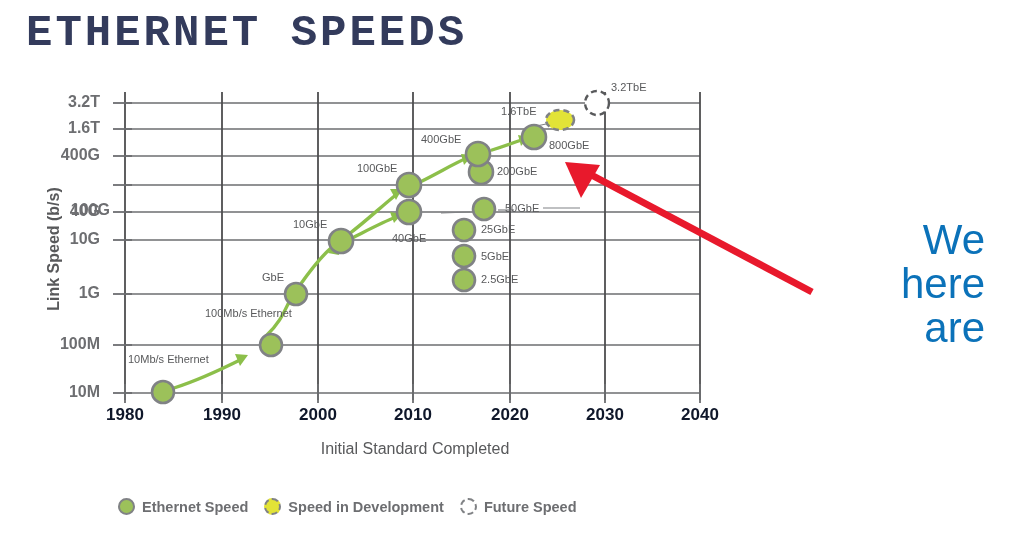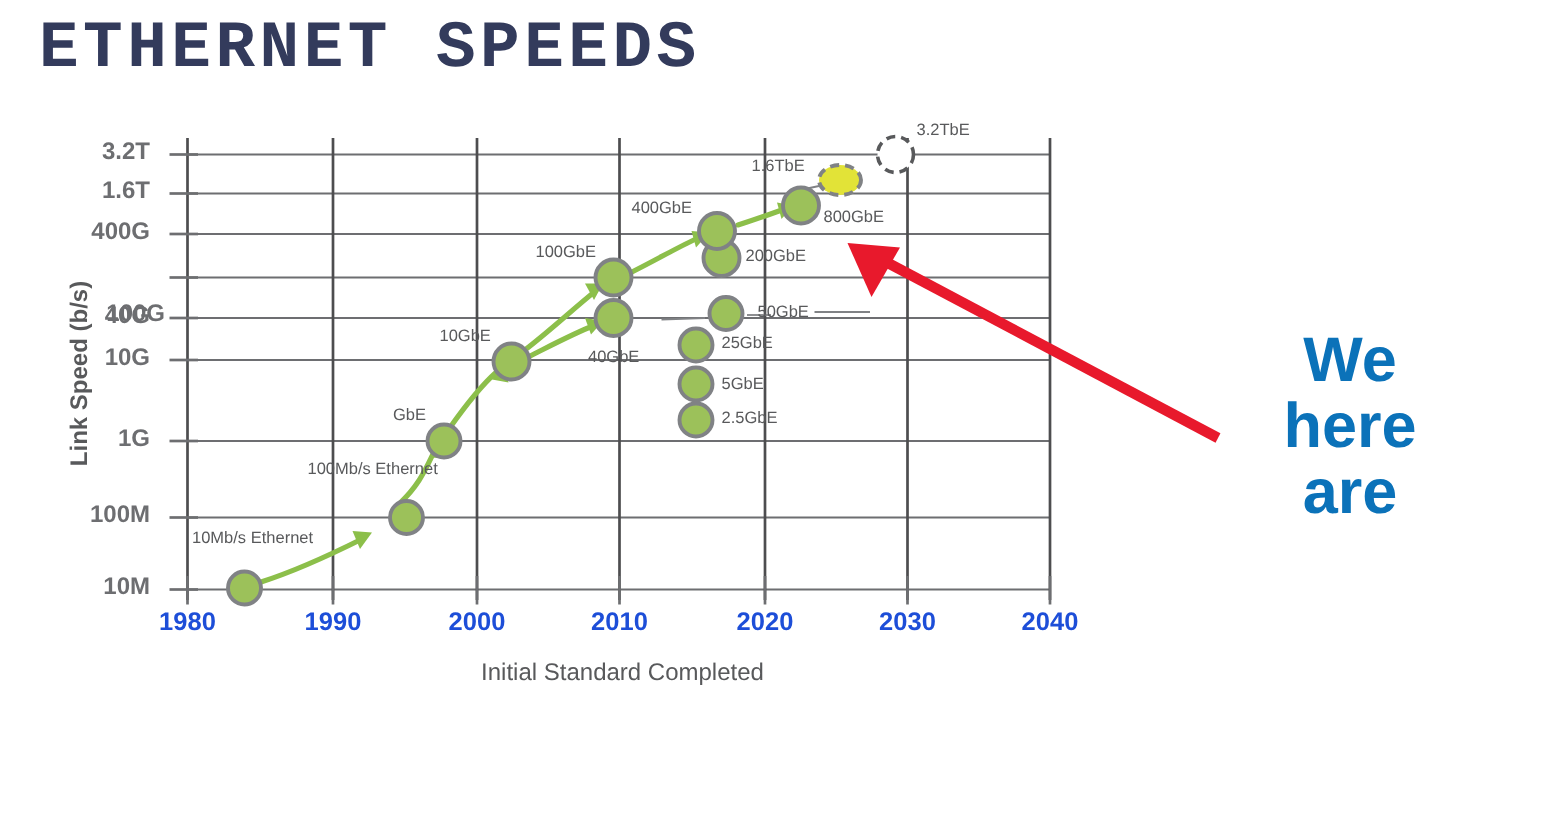--- a/index.html
+++ b/index.html
@@ -26,29 +26,29 @@
   .axis-xlabel{
     position:absolute;left:180px;top:440px;width:470px;text-align:center;
     font-size:16px;font-weight:normal;color:#58595b;
   }
   .tick-y{
     position:absolute;text-align:right;width:70px;
     font-size:16px;font-weight:bold;color:#6d6e71;
   }
   .tick-x{
     position:absolute;text-align:center;width:70px;
-    font-size:17px;font-weight:bold;color:#1d4ed8;
+    font-size:17px;font-weight:bold;color:#0f172a;
   }
   .pt-label{
     position:absolute;font-size:11px;color:#58595b;white-space:nowrap;line-height:13px;
   }
   .we-are-here{
     position:absolute;left:815px;top:218px;width:170px;
-    font-size:42px;line-height:44px;font-weight:bold;color:#0b72b9;
-    text-align:center;
+    font-size:42px;line-height:44px;font-weight:normal;color:#0b72b9;
+    text-align:right;
   }
   .legend{
     position:absolute;left:118px;top:498px;
     display:flex;align-items:center;gap:16px;
   }
   .legend-item{display:flex;align-items:center;gap:7px;}
   .legend-item span.lbl{font-size:14.5px;font-weight:bold;color:#6d6e71;white-space:nowrap;}
   .dot-green{width:17px;height:17px;border-radius:50%;background:#9cc15a;border:2px solid #808285;box-sizing:border-box;}
   .dot-yellow{width:17px;height:17px;border-radius:50%;background:#e2e337;border:2px dashed #808285;box-sizing:border-box;}
   .dot-dash{width:17px;height:17px;border-radius:50%;background:#ffffff;border:2px dashed #808285;box-sizing:border-box;}
@@ -189,14 +189,28 @@
   <div class="pt-label" style="left:549px;top:139px;">800GbE</div>
   <div class="pt-label" style="left:501px;top:105px;">1.6TbE</div>
   <div class="pt-label" style="left:611px;top:81px;">3.2TbE</div>
 
   <div class="we-are-here">
     <div>We</div>
     <div>here</div>
     <div>are</div>
   </div>
 
+  <div class="legend">
+    <div class="legend-item">
+      <span class="dot-green"></span>
+      <span class="lbl">Ethernet Speed</span>
+    </div>
+    <div class="legend-item">
+      <span class="dot-yellow"></span>
+      <span class="lbl">Speed in Development</span>
+    </div>
+    <div class="legend-item">
+      <span class="dot-dash"></span>
+      <span class="lbl">Future Speed</span>
+    </div>
+  </div>
 
 </div>
 
 </body></html>

